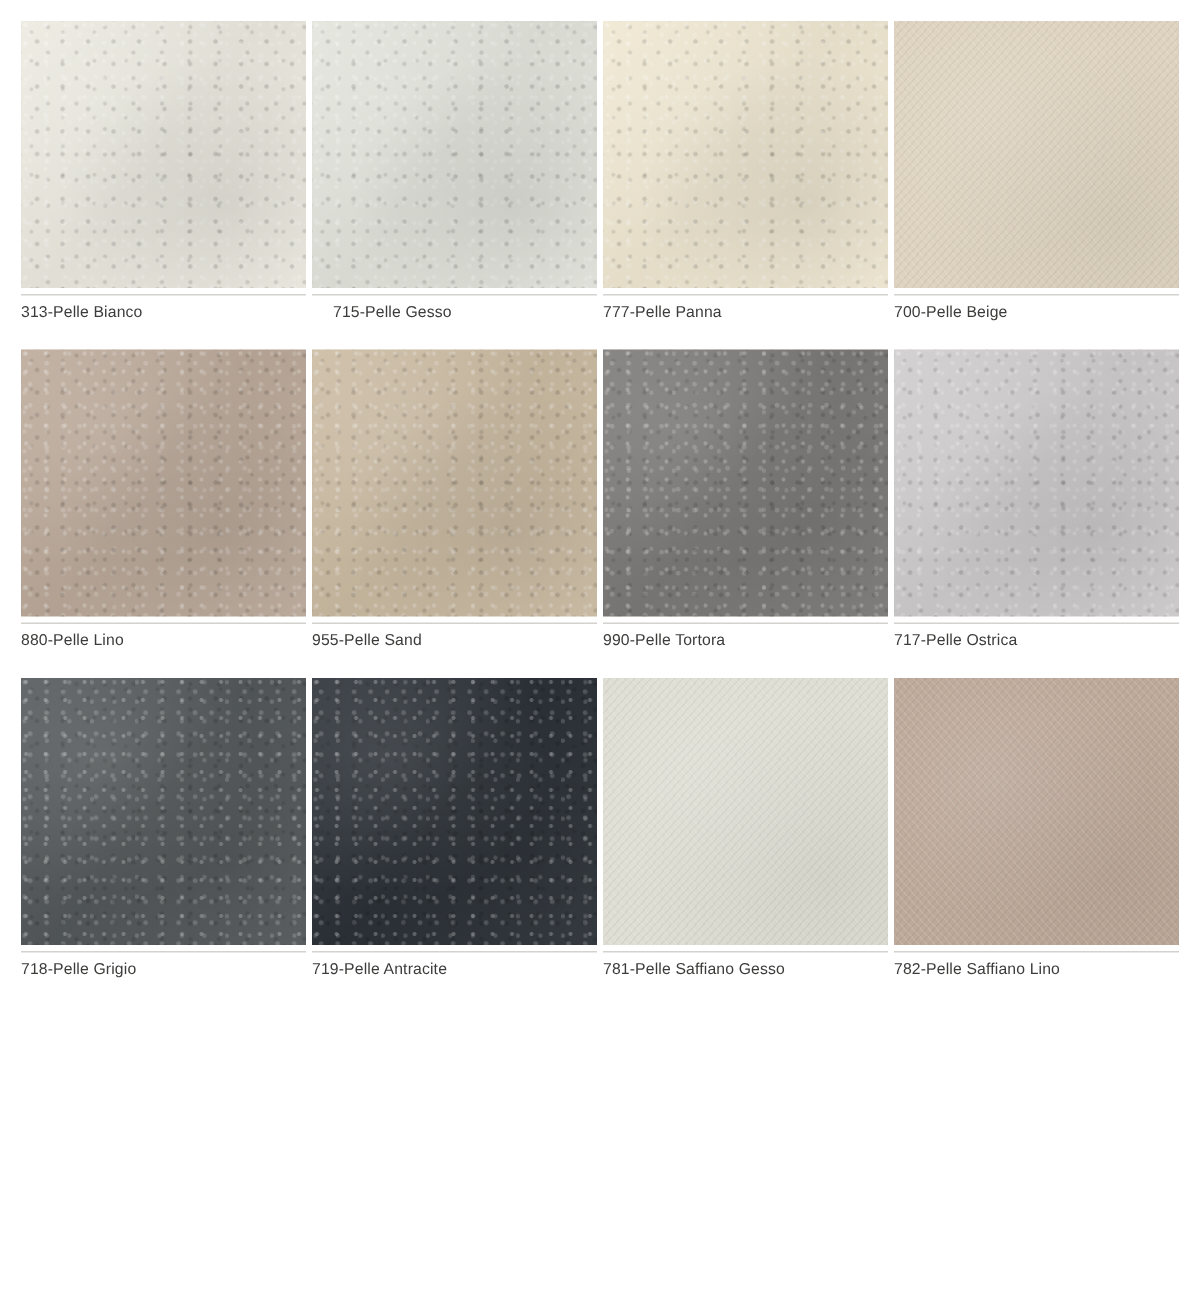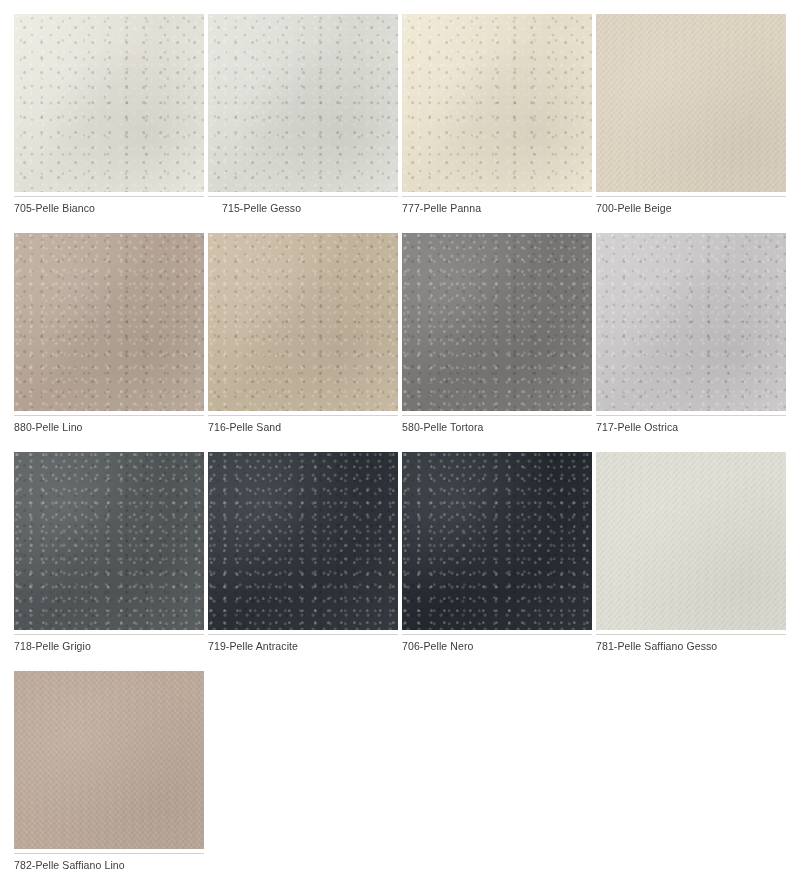--- a/index.html
+++ b/index.html
@@ -111,21 +111,21 @@
   }
 </style>
 </head>
 <body>
 
 <div class="catalog">
   <div class="swatch-grid">
       <div class="swatch-cell">
         <div class="swatch-chip grain" style="background-color: rgb(236, 234, 224);"></div>
         <div class="swatch-divider" style="background: rgb(212, 210, 207);"></div>
-        <div class="swatch-label" style="color: rgb(60, 60, 59);">705-Pelle Bianco</div>
+        <div class="swatch-label" style="color: rgb(60, 60, 59);">313-Pelle Bianco</div>
       </div>
       <div class="swatch-cell">
         <div class="swatch-chip grain" style="background-color: rgb(227, 228, 220);"></div>
         <div class="swatch-divider" style="background: rgb(212, 210, 207);"></div>
         <div class="swatch-label" style="color: rgb(60, 60, 59); margin-left: 14px;">715-Pelle Gesso</div>
       </div>
       <div class="swatch-cell">
         <div class="swatch-chip grain" style="background-color: rgb(240, 232, 210);"></div>
         <div class="swatch-divider" style="background: rgb(212, 210, 207);"></div>
         <div class="swatch-label" style="color: rgb(60, 60, 59);">777-Pelle Panna</div>
@@ -136,48 +136,43 @@
         <div class="swatch-label" style="color: rgb(60, 60, 59);">700-Pelle Beige</div>
       </div>
       <div class="swatch-cell">
         <div class="swatch-chip grain" style="background-color: rgb(188, 170, 154);"></div>
         <div class="swatch-divider" style="background: rgb(212, 210, 207);"></div>
         <div class="swatch-label" style="color: rgb(60, 60, 59);">880-Pelle Lino</div>
       </div>
       <div class="swatch-cell">
         <div class="swatch-chip grain" style="background-color: rgb(203, 187, 162);"></div>
         <div class="swatch-divider" style="background: rgb(212, 210, 207);"></div>
-        <div class="swatch-label" style="color: rgb(60, 60, 59);">716-Pelle Sand</div>
+        <div class="swatch-label" style="color: rgb(60, 60, 59);">955-Pelle Sand</div>
       </div>
       <div class="swatch-cell">
         <div class="swatch-chip grain" style="background-color: rgb(124, 122, 120);"></div>
         <div class="swatch-divider" style="background: rgb(212, 210, 207);"></div>
-        <div class="swatch-label" style="color: rgb(60, 60, 59);">580-Pelle Tortora</div>
+        <div class="swatch-label" style="color: rgb(60, 60, 59);">990-Pelle Tortora</div>
       </div>
       <div class="swatch-cell">
         <div class="swatch-chip grain" style="background-color: rgb(207, 204, 206);"></div>
         <div class="swatch-divider" style="background: rgb(212, 210, 207);"></div>
         <div class="swatch-label" style="color: rgb(60, 60, 59);">717-Pelle Ostrica</div>
       </div>
       <div class="swatch-cell">
         <div class="swatch-chip grain" style="background-color: rgb(83, 88, 90);"></div>
         <div class="swatch-divider" style="background: rgb(212, 210, 207);"></div>
         <div class="swatch-label" style="color: rgb(60, 60, 59);">718-Pelle Grigio</div>
       </div>
       <div class="swatch-cell">
         <div class="swatch-chip grain" style="background-color: rgb(43, 49, 55);"></div>
         <div class="swatch-divider" style="background: rgb(212, 210, 207);"></div>
         <div class="swatch-label" style="color: rgb(60, 60, 59);">719-Pelle Antracite</div>
       </div>
       <div class="swatch-cell">
-        <div class="swatch-chip grain" style="background-color: rgb(36, 42, 48);"></div>
-        <div class="swatch-divider" style="background: rgb(212, 210, 207);"></div>
-        <div class="swatch-label" style="color: rgb(60, 60, 59);">706-Pelle Nero</div>
-      </div>
-      <div class="swatch-cell">
         <div class="swatch-chip smooth" style="background-color: rgb(222, 222, 212);"></div>
         <div class="swatch-divider" style="background: rgb(212, 210, 207);"></div>
         <div class="swatch-label" style="color: rgb(60, 60, 59);">781-Pelle Saffiano Gesso</div>
       </div>
       <div class="swatch-cell">
         <div class="swatch-chip smooth" style="background-color: rgb(189, 169, 154);"></div>
         <div class="swatch-divider" style="background: rgb(212, 210, 207);"></div>
         <div class="swatch-label" style="color: rgb(60, 60, 59);">782-Pelle Saffiano Lino</div>
       </div>
     </div>

